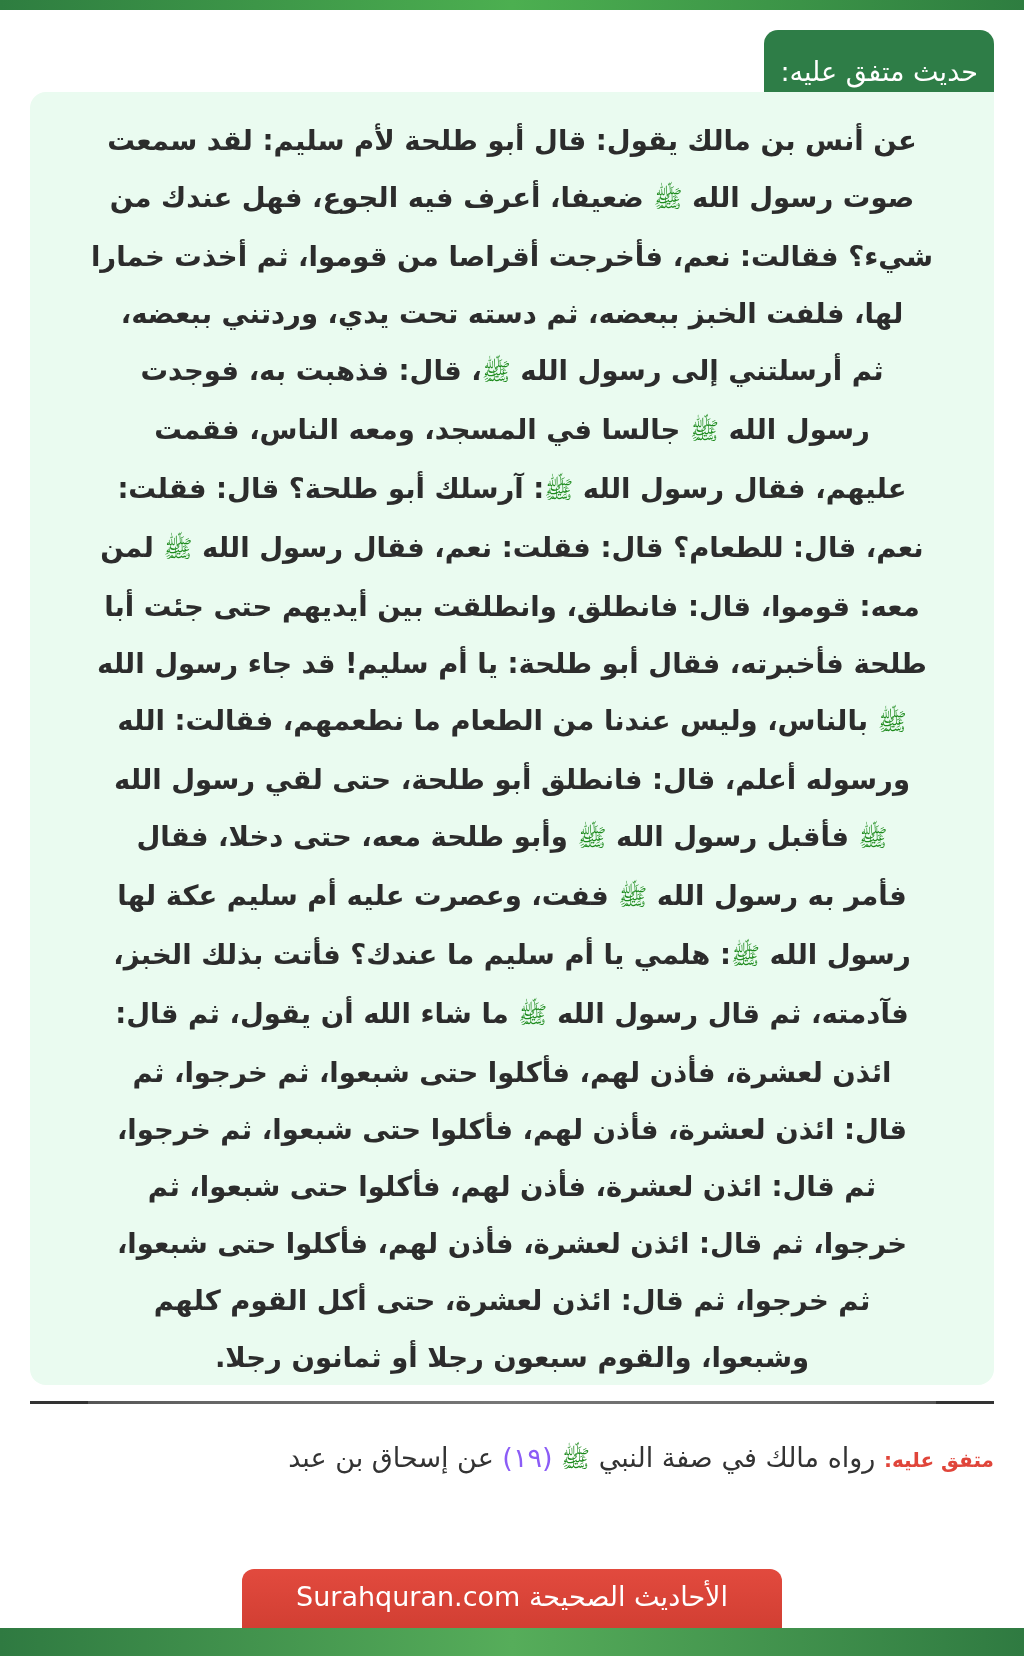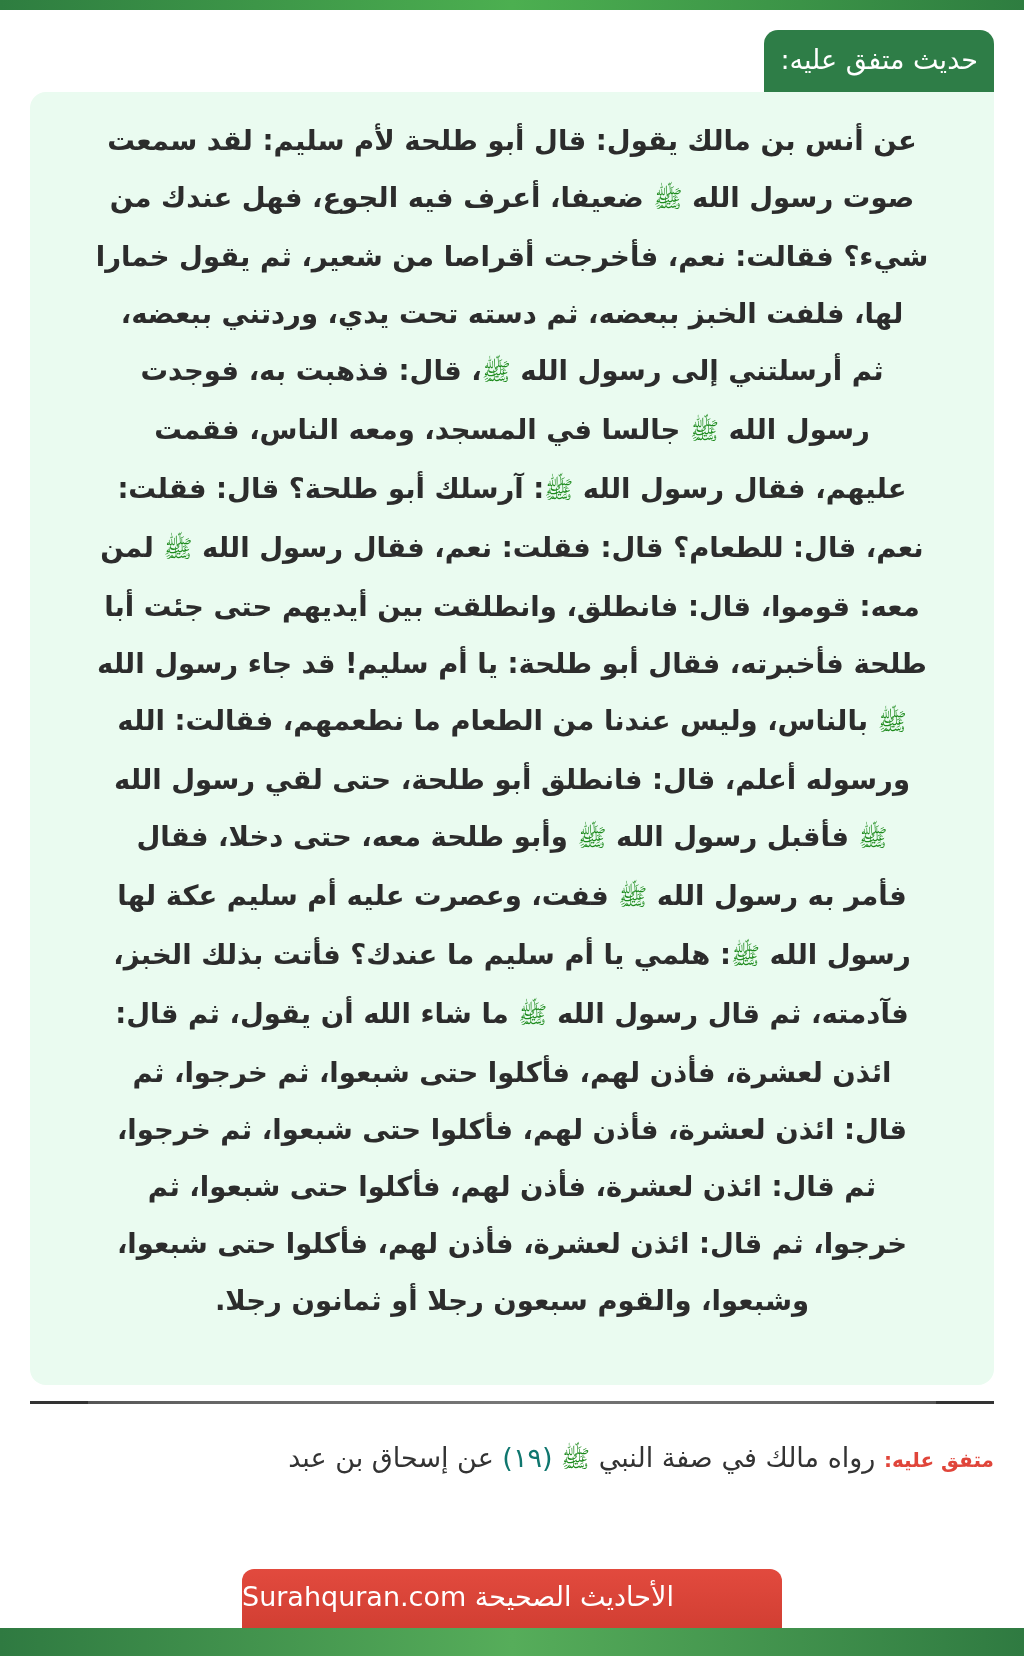--- a/index.html
+++ b/index.html
@@ -21,21 +21,21 @@
   .bottom-bar {
     position: absolute; bottom: 0; left: 0; width: 1024px; height: 28px;
     background: linear-gradient(90deg, #2f7a41 0%, #56ad5a 50%, #2f7a41 100%);
     z-index: 2;
   }
   .title-badge {
     position: absolute; top: 30px; right: 30px;
     background: #2e7d47;
     color: #ffffff;
     border-radius: 14px 14px 0 0;
-    padding: 8px 16px 10px 16px;
+    padding: 20px 16px 10px 16px;
     height: 62px;
     font-size: 27px;
     line-height: 44px;
     white-space: nowrap;
   }
   .hadith-box {
     position: absolute; top: 92px; left: 30px;
     width: 964px; height: 1293px;
     background: #eafbf0;
     border-radius: 16px 0 16px 16px;
@@ -67,63 +67,64 @@
     font-size: 27px;
     line-height: 59px;
     color: #333333;
   }
   .source-line { display: block; white-space: nowrap; }
   .source-label {
     color: #e0453a;
     font-weight: bold;
     font-size: 20px;
   }
-  .source-number { color: #0f766e; }
+  .source-number { color: #8b5cf6; }
   .brand-button {
     position: absolute; top: 1569px; left: 242px;
     width: 540px; height: 68px;
     background: linear-gradient(180deg, #e24a3e 0%, #cf3d31 100%);
     border-radius: 12px 12px 0 0;
     color: #ffffff;
     font-size: 27px;
     line-height: 56px;
-    text-align: left;
+    text-align: center;
     white-space: nowrap;
     z-index: 1;
   }
 </style>
 </head>
 <body>
 
 <div class="top-bar"></div>
 
 <div class="title-badge">حديث متفق عليه:</div>
 
 <div class="hadith-box">
   <div class="hadith-text" id="hadith-text">
       <span class="hadith-line"><span>عن أنس بن مالك يقول: قال أبو طلحة لأم سليم: لقد سمعت</span></span>
       <span class="hadith-line"><span>صوت رسول الله </span><span class="salawat">ﷺ</span><span> ضعيفا، أعرف فيه الجوع، فهل عندك من</span></span>
-      <span class="hadith-line"><span>شيء؟ فقالت: نعم، فأخرجت أقراصا من شعير، ثم يقول خمارا</span></span>
+      <span class="hadith-line"><span>شيء؟ فقالت: نعم، فأخرجت أقراصا من قوموا، ثم أخذت خمارا</span></span>
       <span class="hadith-line"><span>لها، فلفت الخبز ببعضه، ثم دسته تحت يدي، وردتني ببعضه،</span></span>
       <span class="hadith-line"><span>ثم أرسلتني إلى رسول الله </span><span class="salawat">ﷺ</span><span>، قال: فذهبت به، فوجدت</span></span>
       <span class="hadith-line"><span>رسول الله </span><span class="salawat">ﷺ</span><span> جالسا في المسجد، ومعه الناس، فقمت</span></span>
       <span class="hadith-line"><span>عليهم، فقال رسول الله </span><span class="salawat">ﷺ</span><span>: آرسلك أبو طلحة؟ قال: فقلت:</span></span>
       <span class="hadith-line"><span>نعم، قال: للطعام؟ قال: فقلت: نعم، فقال رسول الله </span><span class="salawat">ﷺ</span><span> لمن</span></span>
       <span class="hadith-line"><span>معه: قوموا، قال: فانطلق، وانطلقت بين أيديهم حتى جئت أبا</span></span>
       <span class="hadith-line"><span>طلحة فأخبرته، فقال أبو طلحة: يا أم سليم! قد جاء رسول الله</span></span>
       <span class="hadith-line"><span class="salawat">ﷺ</span><span> بالناس، وليس عندنا من الطعام ما نطعمهم، فقالت: الله</span></span>
       <span class="hadith-line"><span>ورسوله أعلم، قال: فانطلق أبو طلحة، حتى لقي رسول الله</span></span>
       <span class="hadith-line"><span class="salawat">ﷺ</span><span> فأقبل رسول الله </span><span class="salawat">ﷺ</span><span> وأبو طلحة معه، حتى دخلا، فقال</span></span>
       <span class="hadith-line"><span>فأمر به رسول الله </span><span class="salawat">ﷺ</span><span> ففت، وعصرت عليه أم سليم عكة لها</span></span>
       <span class="hadith-line"><span>رسول الله </span><span class="salawat">ﷺ</span><span>: هلمي يا أم سليم ما عندك؟ فأتت بذلك الخبز،</span></span>
       <span class="hadith-line"><span>فآدمته، ثم قال رسول الله </span><span class="salawat">ﷺ</span><span> ما شاء الله أن يقول، ثم قال:</span></span>
       <span class="hadith-line"><span>ائذن لعشرة، فأذن لهم، فأكلوا حتى شبعوا، ثم خرجوا، ثم</span></span>
       <span class="hadith-line"><span>قال: ائذن لعشرة، فأذن لهم، فأكلوا حتى شبعوا، ثم خرجوا،</span></span>
       <span class="hadith-line"><span>ثم قال: ائذن لعشرة، فأذن لهم، فأكلوا حتى شبعوا، ثم</span></span>
       <span class="hadith-line"><span>خرجوا، ثم قال: ائذن لعشرة، فأذن لهم، فأكلوا حتى شبعوا،</span></span>
+      <span class="hadith-line"><span>ثم خرجوا، ثم قال: ائذن لعشرة، حتى أكل القوم كلهم</span></span>
       <span class="hadith-line"><span>وشبعوا، والقوم سبعون رجلا أو ثمانون رجلا.</span></span>
     </div>
 </div>
 
 <div class="divider"></div>
 
 <div class="source">
   <span class="source-line">
     <span class="source-label">متفق عليه:</span><span> رواه مالك في صفة النبي </span><span class="salawat">ﷺ</span><span class="source-number"> (١٩) </span><span>عن إسحاق بن عبد</span>
   </span>

